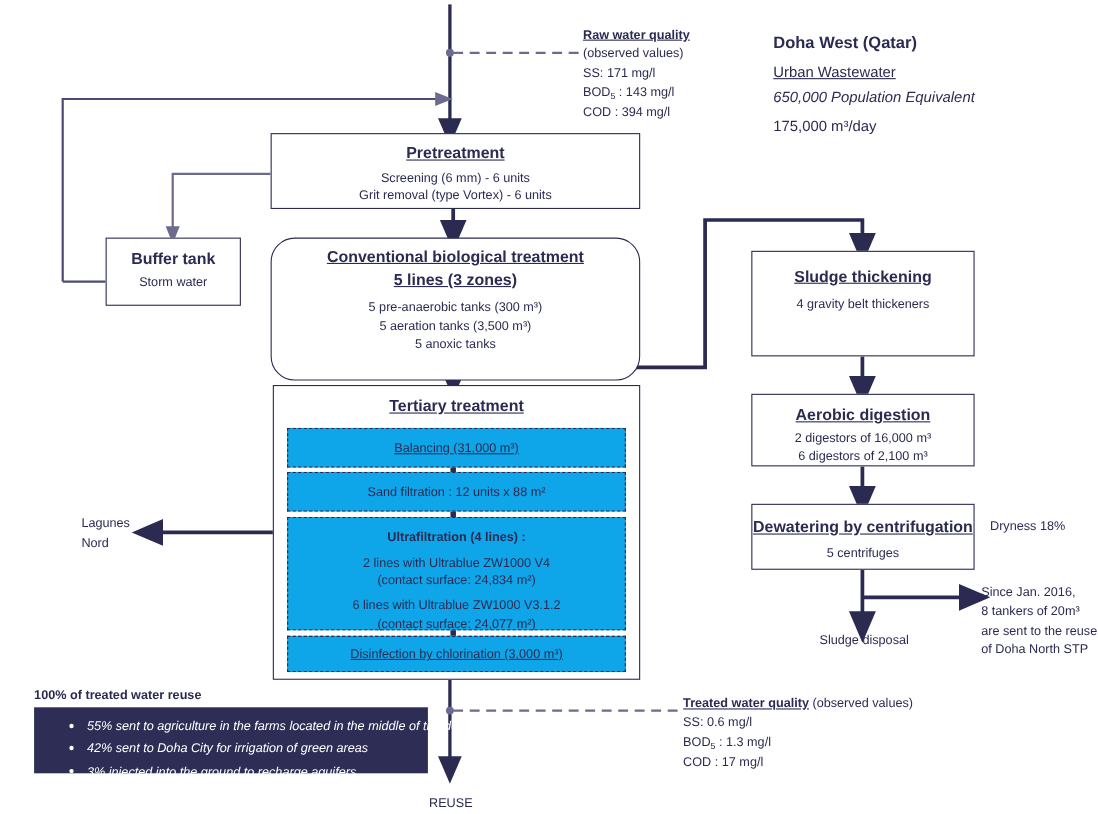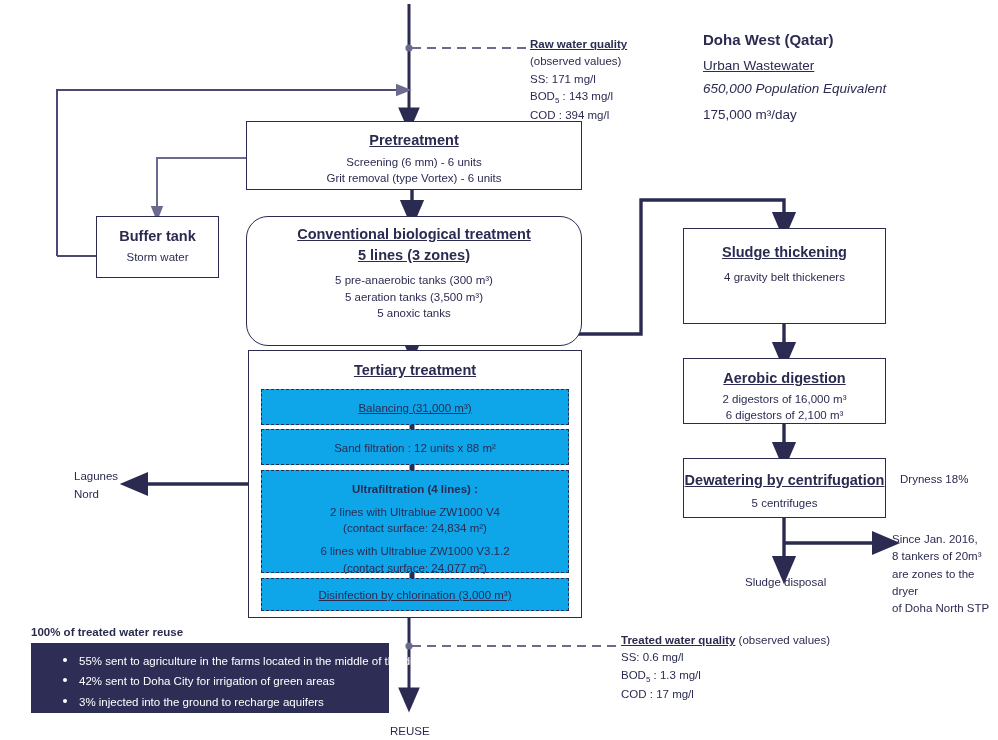--- a/index.html
+++ b/index.html
@@ -92,21 +92,21 @@
     <line x1="409" y1="618" x2="409" y2="700" stroke="#2b2b52" stroke-width="3" marker-end="url(#ah)"></line>
     <circle cx="409" cy="646" r="3.6" fill="#6b6b8f"></circle>
     <line x1="412" y1="646" x2="618" y2="646" stroke="#6b6b8f" stroke-width="2" stroke-dasharray="9,6"></line>
   </svg>
 
   <div class="free ttl-strong" style="left:703px;top:31px;">Doha West (Qatar)</div>
   <div class="free md u" style="left:703px;top:55px;">Urban Wastewater</div>
   <div class="free md" style="left:703px;top:78px;font-style:italic;">650,000 Population Equivalent</div>
   <div class="free md" style="left:703px;top:104px;">175,000 m³/day</div>
 
-  <div class="free" style="left:530px;top:36px;width:175px;">
+  <div class="free" style="left:530px;top:24px;width:175px;">
     <div class="sm u" style="font-weight:bold;">Raw water quality</div>
     <div class="sm">(observed values)</div>
     <div class="sm">SS: 171  mg/l</div>
     <div class="sm"><span>BOD</span><sub>5</sub><span> : 143 mg/l</span></div>
     <div class="sm">COD : 394 mg/l</div>
   </div>
 
   <div class="box" style="left:246px;top:121px;width:336px;height:69px;padding-top:9px;">
     <div class="box-title">Pretreatment</div>
     <div class="box-sub" style="margin-top:3px;">Screening (6 mm) - 6 units</div>
@@ -174,33 +174,33 @@
     <div class="box-sub" style="margin-top:4px;">5 centrifuges</div>
   </div>
 
   <div class="free sm" style="left:900px;top:471px;">Dryness 18%</div>
 
   <div class="free sm" style="left:745px;top:574px;">Sludge disposal</div>
 
   <div class="free sm" style="left:892px;top:531px;line-height:1.5;">
     <div>Since Jan. 2016,</div>
     <div>8 tankers of 20m³</div>
-    <div>are zones to the dryer</div>
+    <div>are sent to the reuse</div>
     <div>of Doha North STP</div>
   </div>
 
   <div class="free" style="left:621px;top:632px;width:300px;">
     <div class="sm"><span class="u" style="font-weight:bold;">Treated water quality</span> <span>(observed values)</span></div>
     <div class="sm">SS: 0.6 mg/l</div>
     <div class="sm"><span>BOD</span><sub>5</sub><span> : 1.3 mg/l</span></div>
     <div class="sm">COD : 17 mg/l</div>
   </div>
 
   <div class="reuse-head" style="left:31px;top:626px;">100% of treated water reuse</div>
-  <div class="reuse-panel" style="left:31px;top:643px;width:358px;height:70px;">
+  <div class="reuse-panel" style="left:31px;top:643px;width:358px;height:60px;font-style:italic;">
     <ul>
       <li>55%  sent to agriculture in the farms located in the middle of the desert</li>
       <li>42%  sent to Doha City for irrigation of green areas</li>
       <li>3% injected into the ground to recharge aquifers</li>
     </ul>
   </div>
 
   <div class="free sm" style="left:390px;top:723px;">REUSE</div>
 
 </div>

